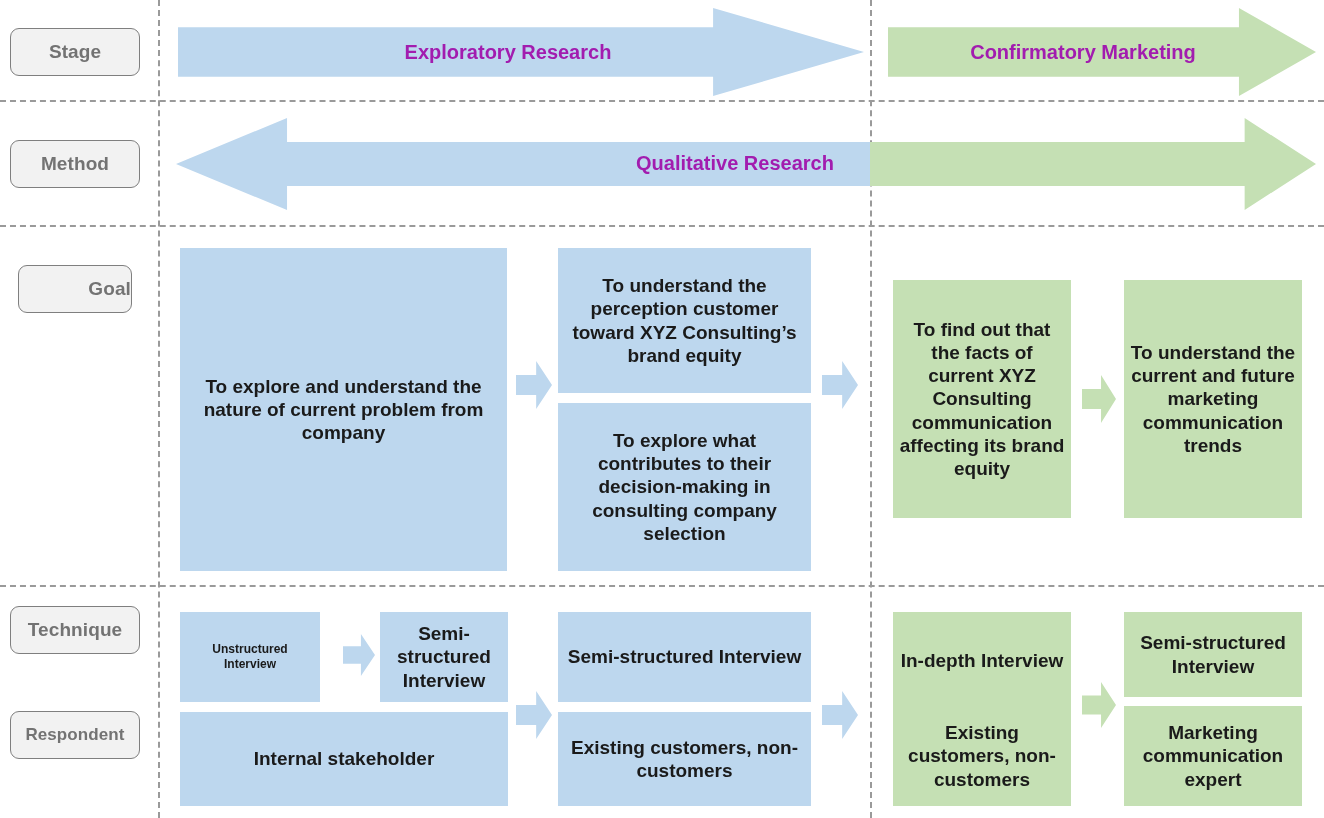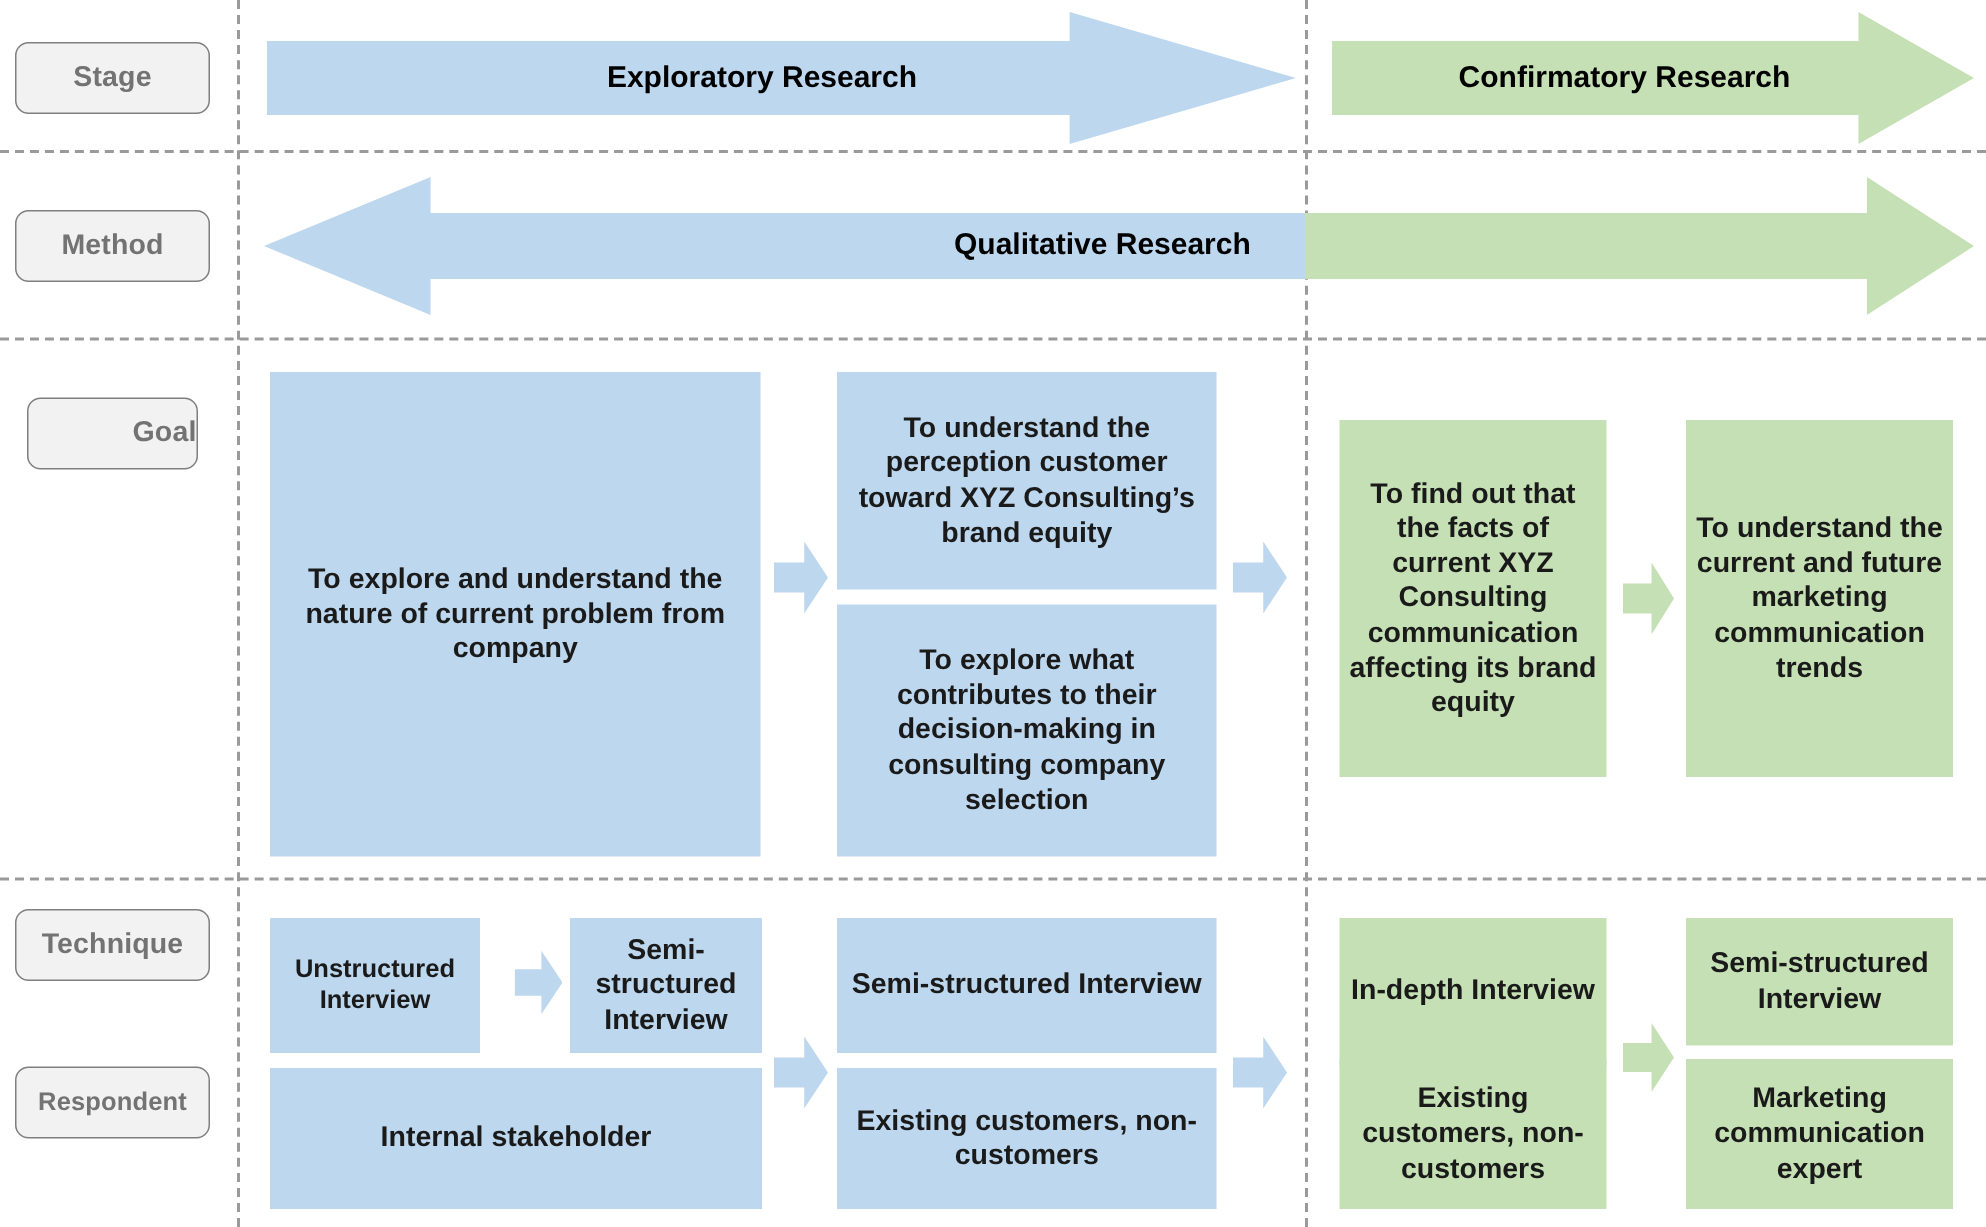--- a/index.html
+++ b/index.html
@@ -96,21 +96,21 @@
   .conn {
     position: absolute;
     clip-path: polygon(0% 30%, 56% 30%, 56% 2%, 100% 50%, 56% 98%, 56% 70%, 0% 70%);
   }
   .conn.blue { background: #bdd7ee; }
   .conn.green { background: #c5e0b4; }
 
   .banner-label {
     position: absolute;
     font-weight: bold;
-    color: #000000;
+    color: #a21caf;
     white-space: nowrap;
   }
 </style>
 </head>
 <body>
 
 <div id="canvas">
 
   <div class="hdiv" style="top:100px;"></div>
   <div class="hdiv" style="top:225px;"></div>
@@ -131,21 +131,21 @@
     <span>Technique</span>
   </div>
   <div class="pill" style="left:10px; top:711px; width:130px; height:48px; font-size:17px;">
     <span>Respondent</span>
   </div>
 
   <div class="banner arrow-right-blue" style="left:178px; top:8px; width:686px; height:88px;"></div>
   <div class="banner-label" style="left:178px; top:8px; width:660px; height:88px; display:flex; align-items:center; justify-content:center; font-size:20px;">Exploratory Research</div>
 
   <div class="banner arrow-right-green" style="left:888px; top:8px; width:428px; height:88px;"></div>
-  <div class="banner-label" style="left:888px; top:8px; width:390px; height:88px; display:flex; align-items:center; justify-content:center; font-size:20px;">Confirmatory Research</div>
+  <div class="banner-label" style="left:888px; top:8px; width:390px; height:88px; display:flex; align-items:center; justify-content:center; font-size:20px;">Confirmatory Marketing</div>
 
   <div class="banner arrow-left-blue" style="left:176px; top:118px; width:694px; height:92px;"></div>
   <div class="banner arrow-right-green-method" style="left:870px; top:118px; width:446px; height:92px;"></div>
   <div class="banner-label" style="left:636px; top:152px; font-size:20px;">Qualitative Research</div>
 
   <div class="box blue" style="left:180px; top:248px; width:327px; height:323px; font-size:19px;">
     <span>To explore and understand the nature of current problem from company</span>
   </div>
 
   <div class="conn blue" style="left:516px; top:360px; width:36px; height:50px;"></div>
@@ -162,21 +162,21 @@
   <div class="box green" style="left:893px; top:280px; width:178px; height:238px; font-size:19px;">
     <span>To find out that the facts of current XYZ Consulting communication affecting its brand equity</span>
   </div>
 
   <div class="conn green" style="left:1082px; top:374px; width:34px; height:50px;"></div>
 
   <div class="box green" style="left:1124px; top:280px; width:178px; height:238px; font-size:19px;">
     <span>To understand the current and future marketing communication trends</span>
   </div>
 
-  <div class="box blue" style="left:180px; top:612px; width:140px; height:90px; font-size:17px;">
+  <div class="box blue" style="left:180px; top:612px; width:140px; height:90px; font-size:12px;">
     <span>Unstructured Interview</span>
   </div>
 
   <div class="conn blue" style="left:343px; top:633px; width:32px; height:44px;"></div>
 
   <div class="box blue" style="left:380px; top:612px; width:128px; height:90px; font-size:19px;">
     <span>Semi-structured Interview</span>
   </div>
 
   <div class="box blue" style="left:558px; top:612px; width:253px; height:90px; font-size:19px;">

